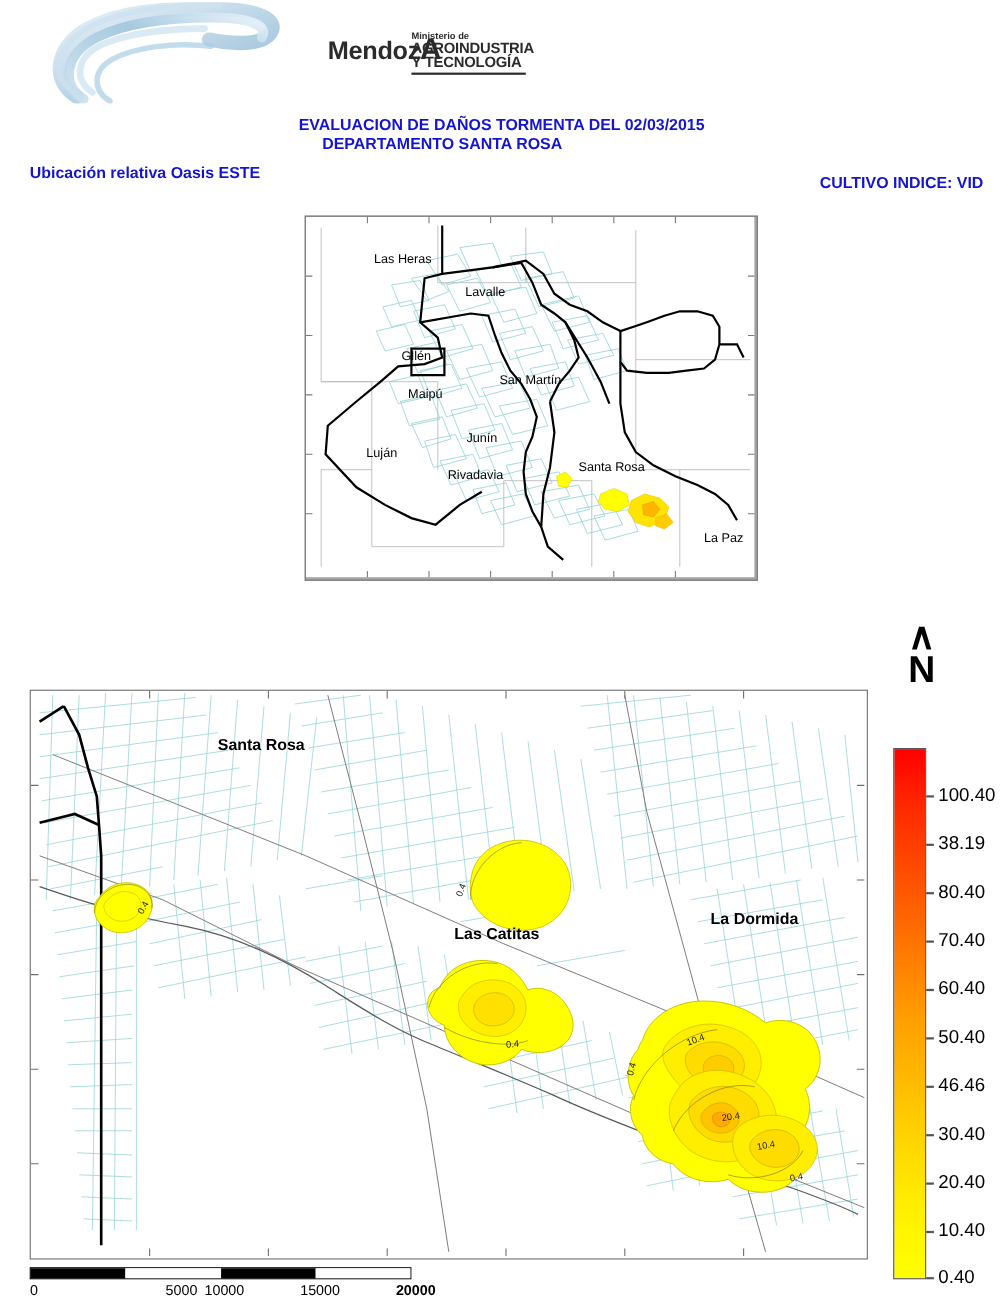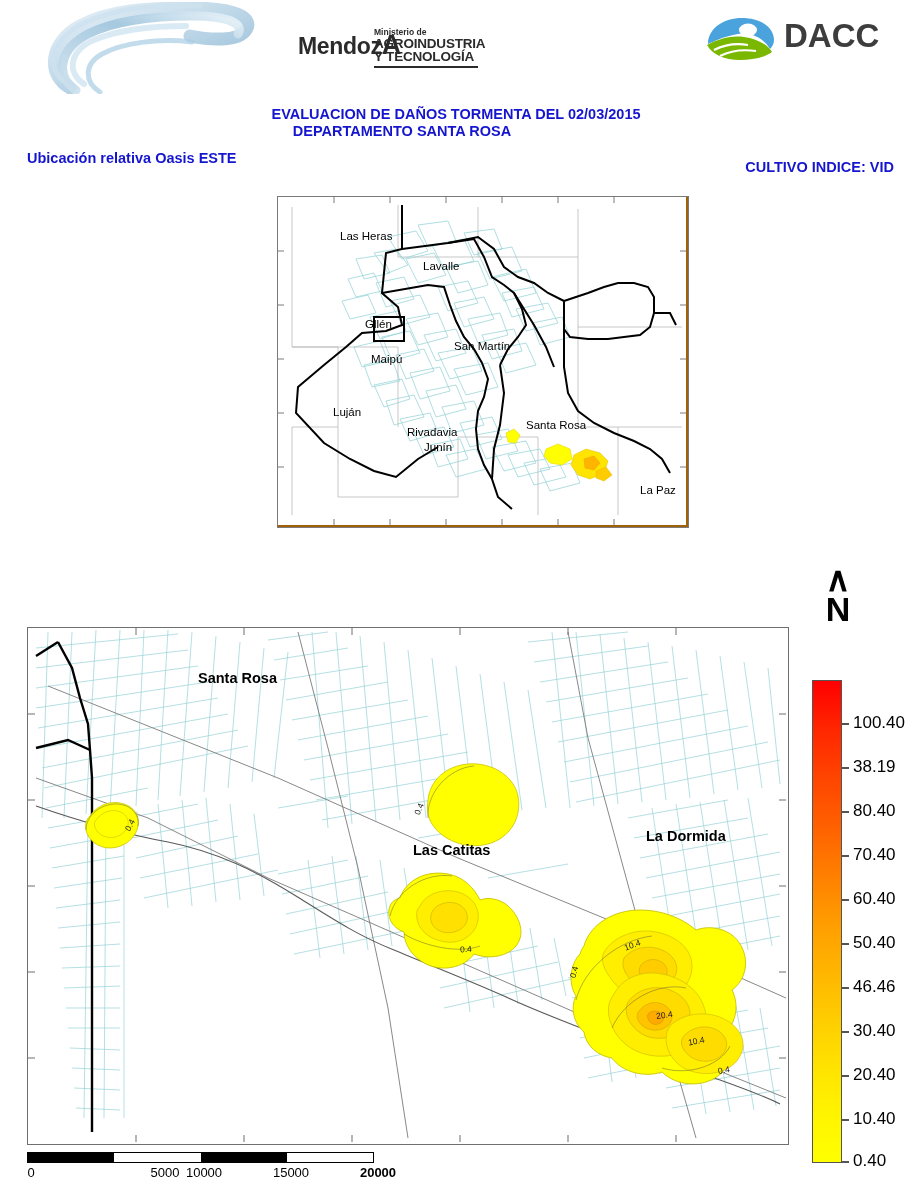--- a/index.html
+++ b/index.html
@@ -122,21 +122,21 @@
     font-size: 14.5px;
     font-weight: 600;
   }
 
   
   #locator-map {
     position: absolute;
     left: 277px; top: 196px;
     width: 410px; height: 330px;
     border: 1px solid #7a7a7a;
-    background: #a16207;
+    background: #a3a3a3;
     overflow: hidden;
   }
   #locator-map svg { display: block; }
   .loc-label {
     position: absolute;
     font-size: 11.5px;
     color: #000;
     font-weight: 400;
     white-space: nowrap;
   }
@@ -280,32 +280,20 @@
     <span>Mendoz</span><span class="big-a">A</span>
   </div>
 
   <div id="ministerio-block">
     <span id="ministerio-small">Ministerio de</span>
     <span id="ministerio-main">AGROINDUSTRIA</span>
     <span id="ministerio-main2">Y TECNOLOGÍA</span>
   </div>
   <div id="ministerio-rule"></div>
 
-  <div id="dacc-logo-wrap">
-    <div id="dacc-mark">
-      <svg width="74" height="48" viewBox="0 0 74 48">
-        <path d="M4,30 C4,14 20,4 38,4 C56,4 70,13 70,26 C70,30 68,33 66,35 C60,24 46,18 34,20 C20,22 9,28 4,30 Z" fill="#4aa3dd"></path>
-        <ellipse cx="44" cy="16" rx="9" ry="6.5" fill="#ffffff"></ellipse>
-        <path d="M3,31 C12,26 26,21 40,23 C54,25 64,31 68,38 C60,44 48,46 36,46 C20,46 8,40 3,31 Z" fill="#7ab800"></path>
-        <path d="M10,36 C20,31 32,29 44,31" fill="none" stroke="#ffffff" stroke-width="2.2"></path>
-        <path d="M16,42 C26,37 38,35 52,37" fill="none" stroke="#ffffff" stroke-width="2.2"></path>
-      </svg>
-    </div>
-    <div id="dacc-text">DACC</div>
-  </div>
 </div>
 
 <div id="title-main">EVALUACION DE DAÑOS TORMENTA DEL 02/03/2015</div>
 <div id="title-sub">DEPARTAMENTO SANTA ROSA</div>
 <div id="label-ubicacion">Ubicación relativa Oasis ESTE</div>
 <div id="label-cultivo">CULTIVO INDICE: VID</div>
 
 <div id="locator-map">
   <svg width="408" height="328" viewBox="0 0 408 328">
     <rect x="0" y="0" width="408" height="328" fill="#ffffff"></rect>
@@ -416,21 +404,21 @@
       <path d="M306,262 L316,259 L322,266 L316,273 L307,271 Z" fill="#ffb400" stroke="#e8a000" stroke-width="0.5"></path>
       <path d="M318,274 L328,270 L334,278 L326,284 L318,281 Z" fill="#ffcc00" stroke="#e8b800" stroke-width="0.5"></path>
     </g>
   </svg>
 
   <span class="loc-label" style="left:62px;  top:33px;">Las Heras</span>
   <span class="loc-label" style="left:145px; top:63px;">Lavalle</span>
   <span class="loc-label" style="left:87px;  top:121px;">Gllén</span>
   <span class="loc-label" style="left:93px;  top:156px;">Maipú</span>
   <span class="loc-label" style="left:176px; top:143px;">San Martín</span>
-  <span class="loc-label" style="left:146px; top:196px;margin-top:48px;">Junín</span>
+  <span class="loc-label" style="left:146px; top:196px;">Junín</span>
   <span class="loc-label" style="left:55px;  top:209px;">Luján</span>
   <span class="loc-label" style="left:129px; top:229px;">Rivadavia</span>
   <span class="loc-label" style="left:248px; top:222px;">Santa Rosa</span>
   <span class="loc-label" style="left:362px; top:287px;">La Paz</span>
 </div>
 
 <div id="north-arrow">
   <span class="chev">∧</span>
   <span class="n">N</span>
 </div>

